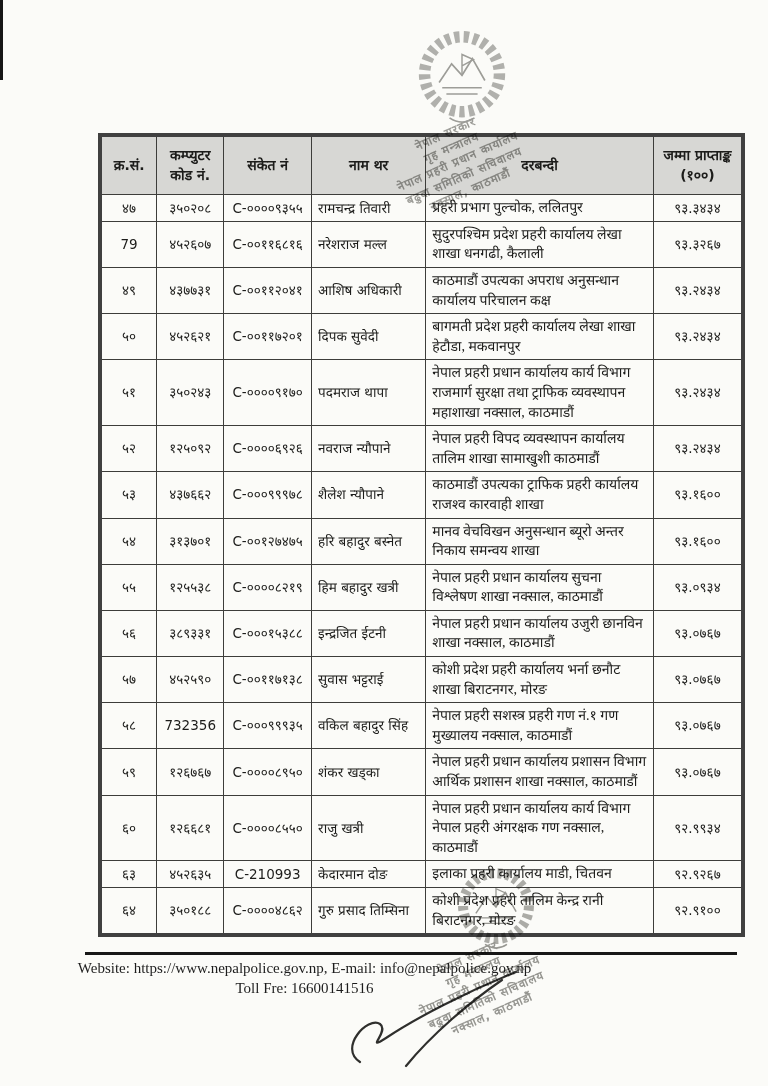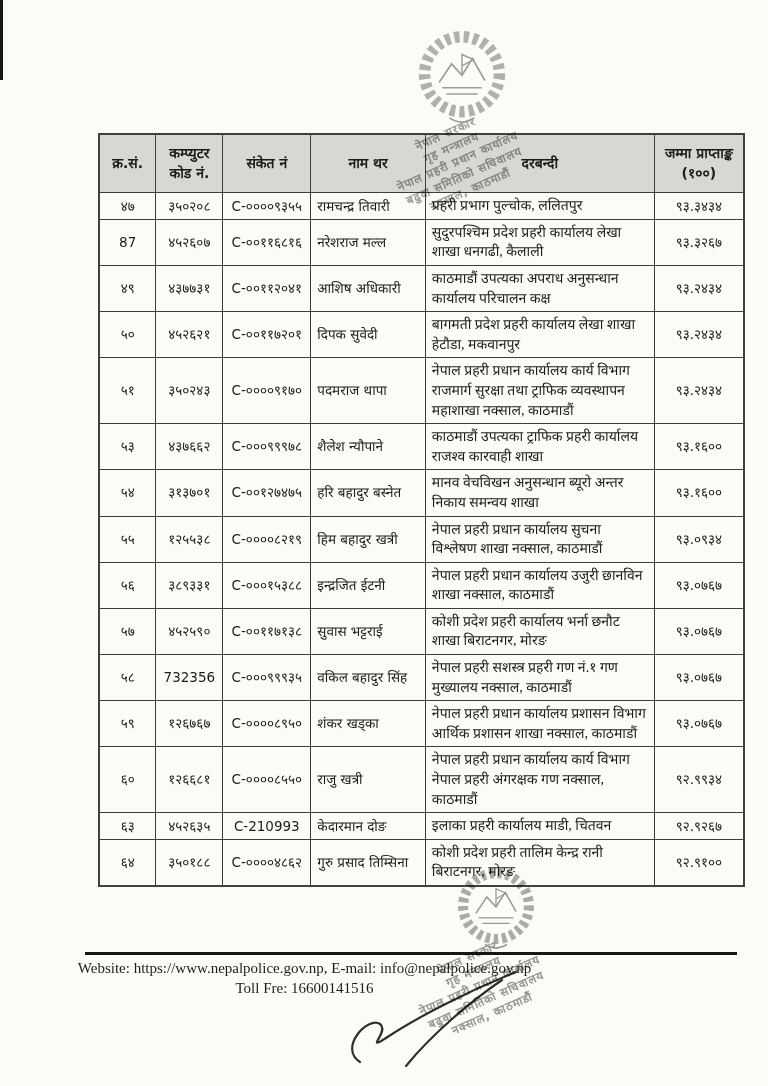--- a/index.html
+++ b/index.html
@@ -31,21 +31,21 @@
   
   .doc-table{
     position:absolute;left:98px;top:133px;width:647px;
     border-collapse:collapse;z-index:3;
     font-size:13.5px;line-height:1.4;color:#1c1c1a;
   }
   .doc-table th,.doc-table td{
     border:1px solid #3d3d3a;
     padding:3px 6px;vertical-align:middle;background:transparent;
   }
-  .doc-table{border:2px solid #404040;}
+  .doc-table{border:4px solid #404040;}
   .doc-table thead th{
     background:#d7d7d4;font-weight:bold;font-size:14px;
     text-align:center;padding:9px 3px;
   }
   .doc-table td.c0,.doc-table td.c1,.doc-table td.c2,.doc-table td.c5{text-align:center;}
   .doc-table td.c3,.doc-table td.c4{text-align:left;}
   .doc-table td.c4{font-size:14px;font-family:Liberation Serif, serif;}
   .doc-table td.c2{font-family:"DejaVu Sans",sans-serif;}
 
   
@@ -102,21 +102,21 @@
   <tbody>
       <tr>
         <td class="c0">४७</td>
         <td class="c1">३५०२०८</td>
         <td class="c2">C-००००९३५५</td>
         <td class="c3">रामचन्द्र तिवारी</td>
         <td class="c4">प्रहरी प्रभाग पुल्चोक, ललितपुर</td>
         <td class="c5">९३.३४३४</td>
       </tr>
       <tr>
-        <td class="c0">87</td>
+        <td class="c0">79</td>
         <td class="c1">४५२६०७</td>
         <td class="c2">C-००११६८१६</td>
         <td class="c3">नरेशराज मल्ल</td>
         <td class="c4">सुदुरपश्चिम प्रदेश प्रहरी कार्यालय लेखा शाखा धनगढी, कैलाली</td>
         <td class="c5">९३.३२६७</td>
       </tr>
       <tr>
         <td class="c0">४९</td>
         <td class="c1">४३७७३१</td>
         <td class="c2">C-००११२०४१</td>
@@ -131,20 +131,28 @@
         <td class="c3">दिपक सुवेदी</td>
         <td class="c4">बागमती प्रदेश प्रहरी कार्यालय लेखा शाखा हेटौडा, मकवानपुर</td>
         <td class="c5">९३.२४३४</td>
       </tr>
       <tr>
         <td class="c0">५१</td>
         <td class="c1">३५०२४३</td>
         <td class="c2">C-००००९१७०</td>
         <td class="c3">पदमराज थापा</td>
         <td class="c4">नेपाल प्रहरी प्रधान कार्यालय कार्य विभाग राजमार्ग सुरक्षा तथा ट्राफिक व्यवस्थापन महाशाखा नक्साल, काठमाडौं</td>
+        <td class="c5">९३.२४३४</td>
+      </tr>
+      <tr>
+        <td class="c0">५२</td>
+        <td class="c1">१२५०९२</td>
+        <td class="c2">C-००००६९२६</td>
+        <td class="c3">नवराज न्यौपाने</td>
+        <td class="c4">नेपाल प्रहरी  विपद व्यवस्थापन कार्यालय तालिम शाखा सामाखुशी काठमाडौं</td>
         <td class="c5">९३.२४३४</td>
       </tr>
       <tr>
         <td class="c0">५३</td>
         <td class="c1">४३७६६२</td>
         <td class="c2">C-०००९९९७८</td>
         <td class="c3">शैलेश न्यौपाने</td>
         <td class="c4">काठमाडौं उपत्यका ट्राफिक प्रहरी कार्यालय राजश्व कारवाही शाखा</td>
         <td class="c5">९३.१६००</td>
       </tr>

